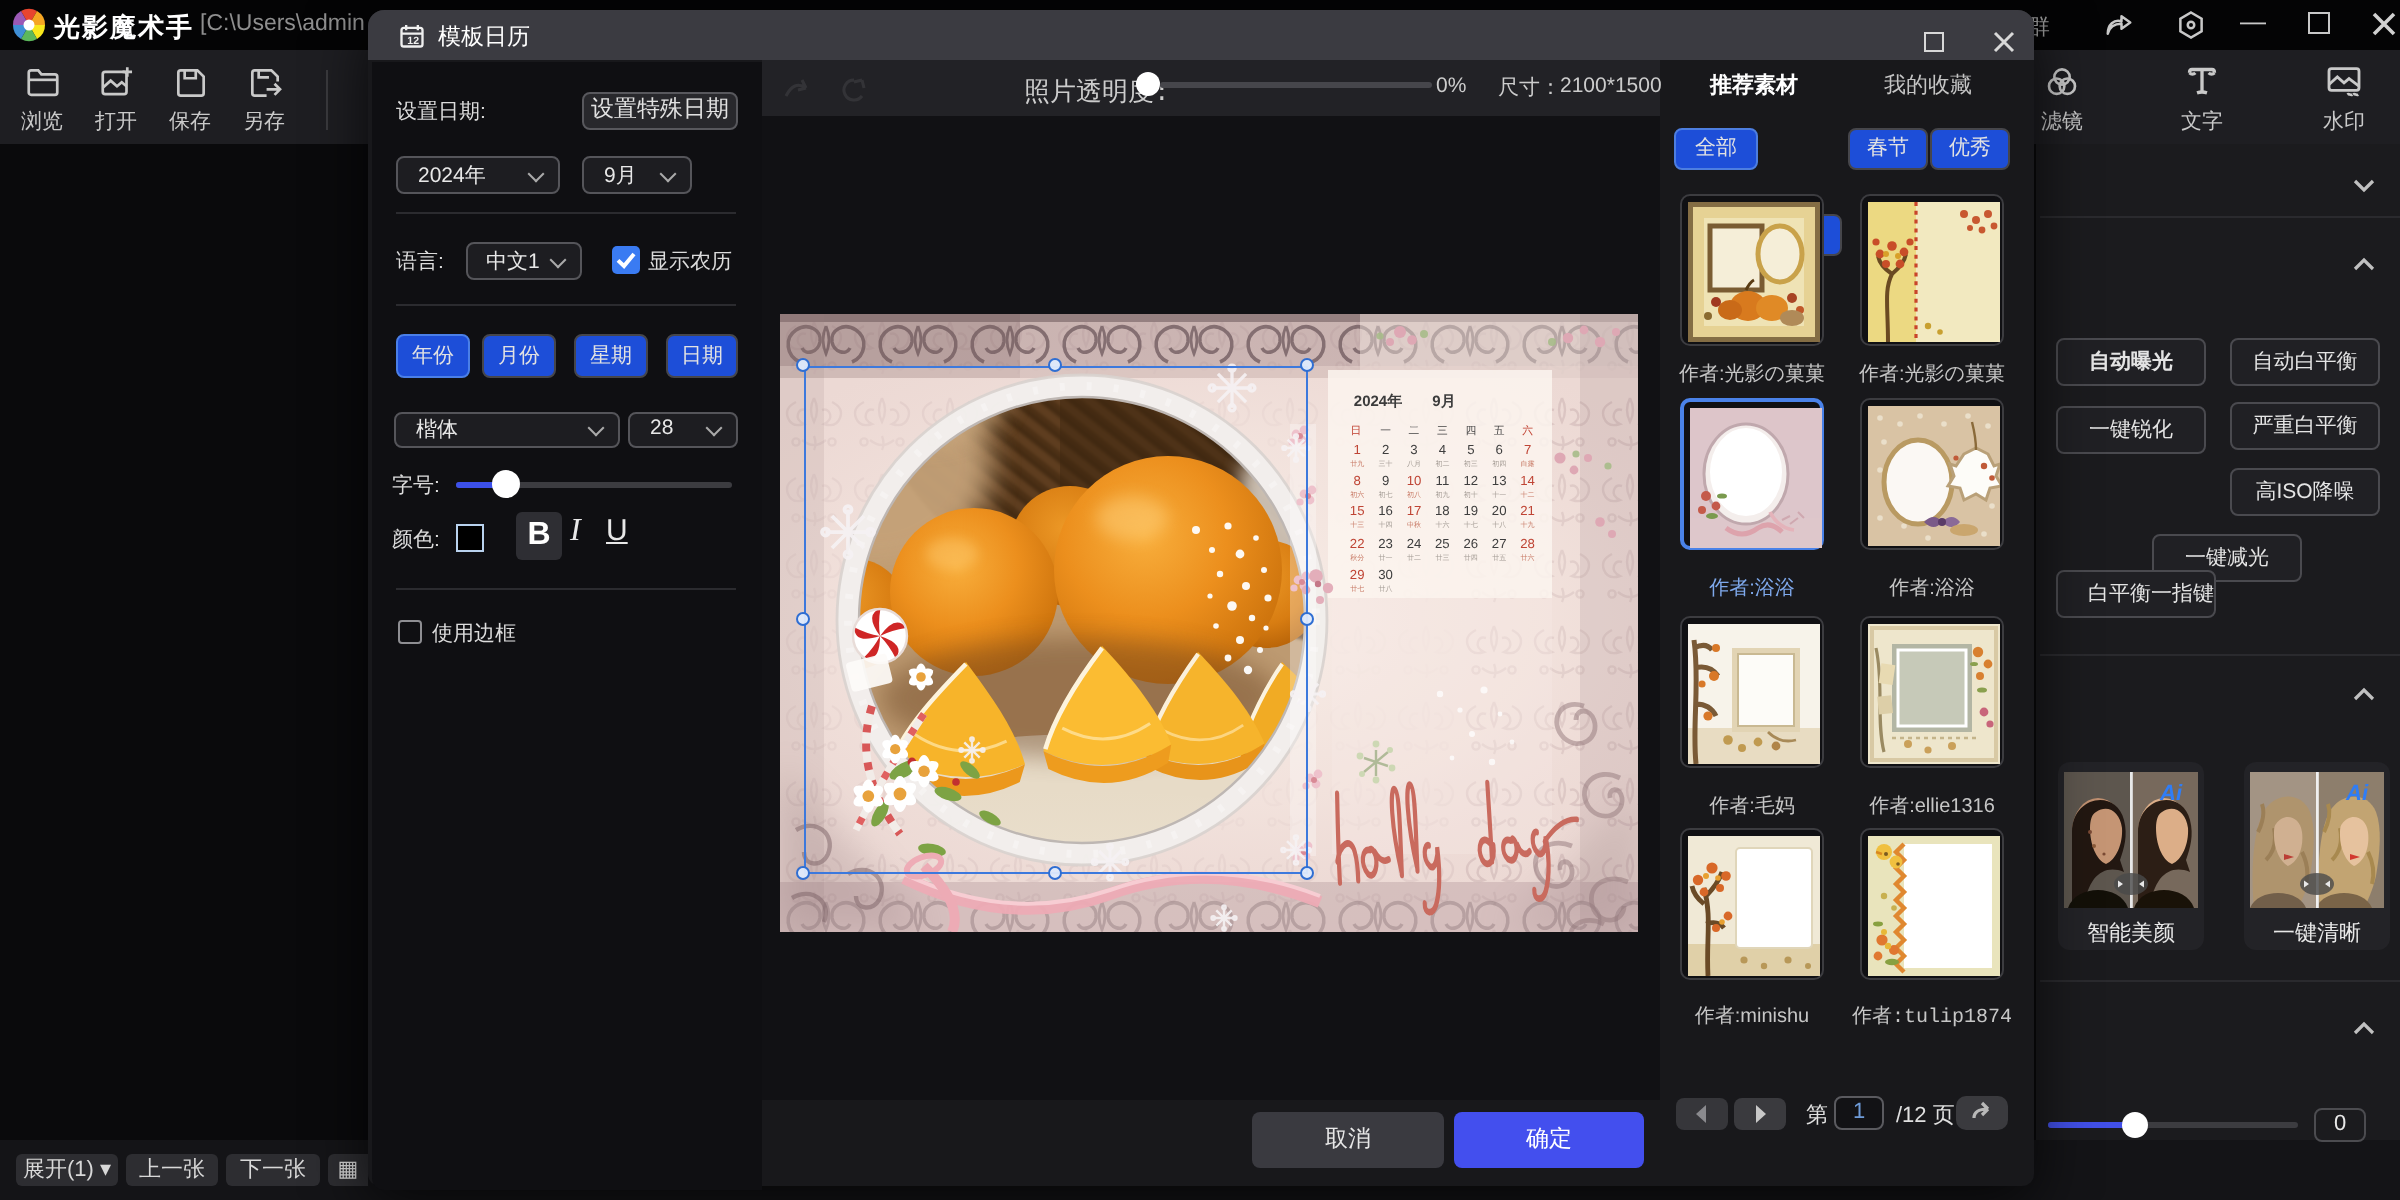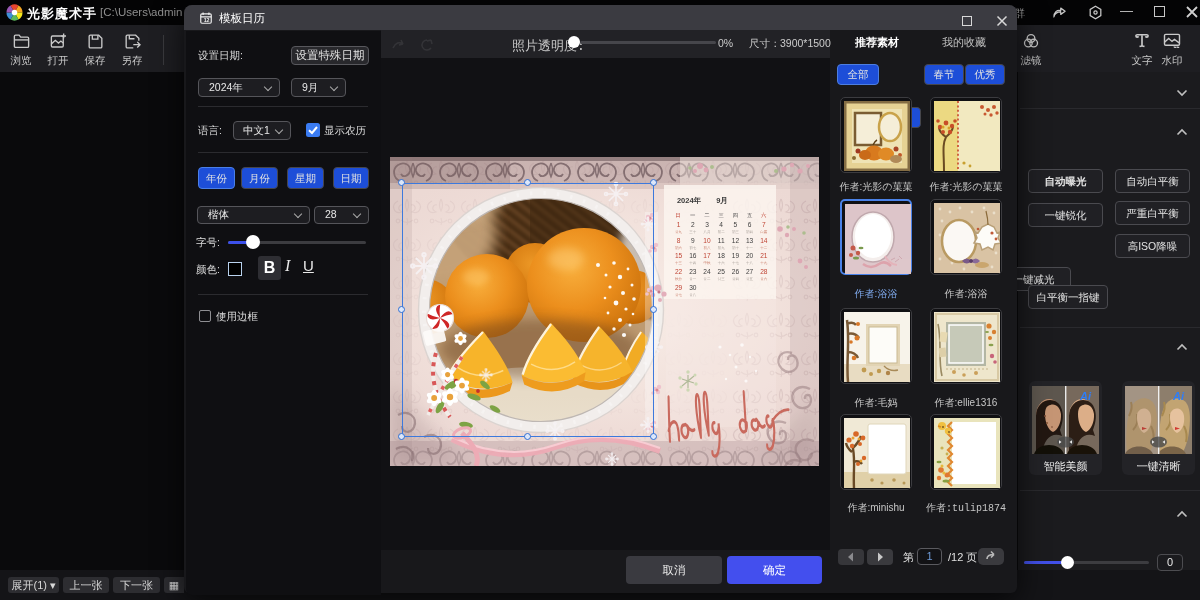--- a/index.html
+++ b/index.html
@@ -90,21 +90,21 @@
       </svg>
  <span>另存</span></div>
 <div class="abs" style="left:163px;top:35px;width:1px;height:30px;background:#3a3a3e;"></div>
 <div class="toolitem" style="left:1011px;top:31px;">
  <svg width="20" height="20" viewBox="0 0 24 24" fill="none" stroke="#c9c9c9" stroke-width="1.6">
         <circle cx="12" cy="9" r="4.6"></circle>
         <circle cx="8.8" cy="14.5" r="4.6"></circle>
         <circle cx="15.2" cy="14.5" r="4.6"></circle>
       </svg>
  <span>滤镜</span></div>
-<div class="toolitem" style="left:1122px;top:31px;">
+<div class="toolitem" style="left:1081px;top:31px;">
  <svg width="20" height="20" viewBox="0 0 24 24" fill="none" stroke="#c9c9c9" stroke-width="2">
         <path d="M4.5 6.5 C4.5 5 5 4.5 6 4.5 H18 C19 4.5 19.5 5 19.5 6.5"></path>
         <path d="M12 5 V18"></path>
         <path d="M9 18.5 C10.5 18 13.5 18 15 18.5"></path>
         <path d="M4.5 6.5 C5.5 7.5 7 7.5 8 6.5 M16 6.5 C17 7.5 18.5 7.5 19.5 6.5"></path>
       </svg>
  <span>文字</span></div>
 <div class="toolitem" style="left:1152px;top:31px;">
  <svg width="20" height="20" viewBox="0 0 24 24" fill="none" stroke="#c9c9c9" stroke-width="1.7">
         <rect x="3" y="4" width="18" height="13" rx="1.5"></rect>
@@ -124,23 +124,23 @@
       <path d="M1.5 1.5 L6 6 L10.5 1.5"></path>
     </svg>
 <div class="rp-sep" style="top:108px;"></div>
 <svg class="abs" style="left:1176px;top:128px;" width="12" height="8" viewBox="0 0 12 8" fill="none" stroke="#c0c0c0" stroke-width="1.6">
       <path d="M1.5 6.5 L6 2 L10.5 6.5"></path>
     </svg>
 <div class="rp-btn" style="left:1028px;top:169px;font-weight:bold;">自动曝光</div>
 <div class="rp-btn" style="left:1115px;top:169px;">自动白平衡</div>
 <div class="rp-btn" style="left:1028px;top:203px;">一键锐化</div>
 <div class="rp-btn" style="left:1115px;top:201px;">严重白平衡</div>
-<div class="rp-btn" style="left:996px;top:238px;margin-top:29px;">一键减光</div>
+<div class="rp-btn" style="left:1076px;top:238px;margin-top:29px;">一键减光</div>
 <div class="rp-btn" style="left:1115px;top:234px;">高ISO降噪</div>
-<div class="rp-btn" style="left:1028px;top:285px;width:80px;">白平衡一指键</div>
+<div class="rp-btn" style="left:1028px;top:285px;width:80px;text-align:right;">白平衡一指键</div>
 <div class="rp-sep" style="top:327px;"></div>
 <svg class="abs" style="left:1176px;top:343px;" width="12" height="8" viewBox="0 0 12 8" fill="none" stroke="#c0c0c0" stroke-width="1.6">
       <path d="M1.5 6.5 L6 2 L10.5 6.5"></path>
     </svg>
 
 <div class="abs" style="left:1029px;top:381px;width:73px;height:94px;background:#232327;border-radius:6px;"></div>
 <div class="abs" style="left:1122px;top:381px;width:73px;height:94px;background:#232327;border-radius:6px;"></div>
 <svg class="abs" style="left:1032px;top:386px;" width="67" height="68" viewBox="0 0 67 68">
  <rect width="33.5" height="68" fill="#5d564e"></rect>
       <rect x="33.5" width="33.5" height="68" fill="#77695c"></rect>
@@ -259,21 +259,21 @@
   <div id="dlg-topbar"></div>
   <svg class="abs" style="left:203px;top:29px;opacity:.10;" width="60" height="20" viewBox="0 0 60 20" fill="none" stroke="#cccccc" stroke-width="1.5">
         <path d="M6 14 q4 -8 10 -4 M16 10 l-2 -4 m2 4 l-4 1"></path>
         <path d="M40 6 a5 5 0 1 0 4 8 M44 6 l1 4 m-1 -4 l-4 1"></path>
       </svg>
   <div class="abs" style="left:328px;top:32px;color:#cccccc;font-size:13px;font-family:Liberation Mono, monospace;">照片透明度:</div>
   <div class="abs" style="left:396px;top:36px;width:136px;height:2.5px;background:#46464b;border-radius:2px;"></div>
   <div class="abs" style="left:384px;top:31px;width:12px;height:12px;background:#fff;border-radius:50%;"></div>
   <div class="abs" style="left:534px;top:32px;color:#cccccc;font-size:10.5px;">0%</div>
   <div class="abs" style="left:565px;top:32px;color:#cccccc;font-size:10.5px;">尺寸：</div>
-  <div class="abs" style="left:596px;top:32px;color:#cccccc;font-size:10.5px;">3900*1500</div>
+  <div class="abs" style="left:596px;top:32px;color:#cccccc;font-size:10.5px;">2100*1500</div>
   <div id="dlg-preview"></div>
   <svg class="abs" style="left:206px;top:152px;" width="429" height="309" viewBox="0 0 429 309">
    <defs>
     <pattern id="dmk" width="34" height="38" patternUnits="userSpaceOnUse">
      <g fill="none" stroke="#b29597" stroke-width="1.2">
       <path d="M8 6 q-6 3 -4 8 q2 5 8 3 q-4 -2 -3 -5 q1 -3 4 -2"></path>
       <path d="M26 6 q6 3 4 8 q-2 5 -8 3 q4 -2 3 -5 q-1 -3 -4 -2"></path>
       <path d="M17 4 q3 6 0 12 q-3 -6 0 -12"></path>
       <path d="M11 25 q6 5 12 0"></path>
       <circle cx="8" cy="26" r="1.8"></circle>

